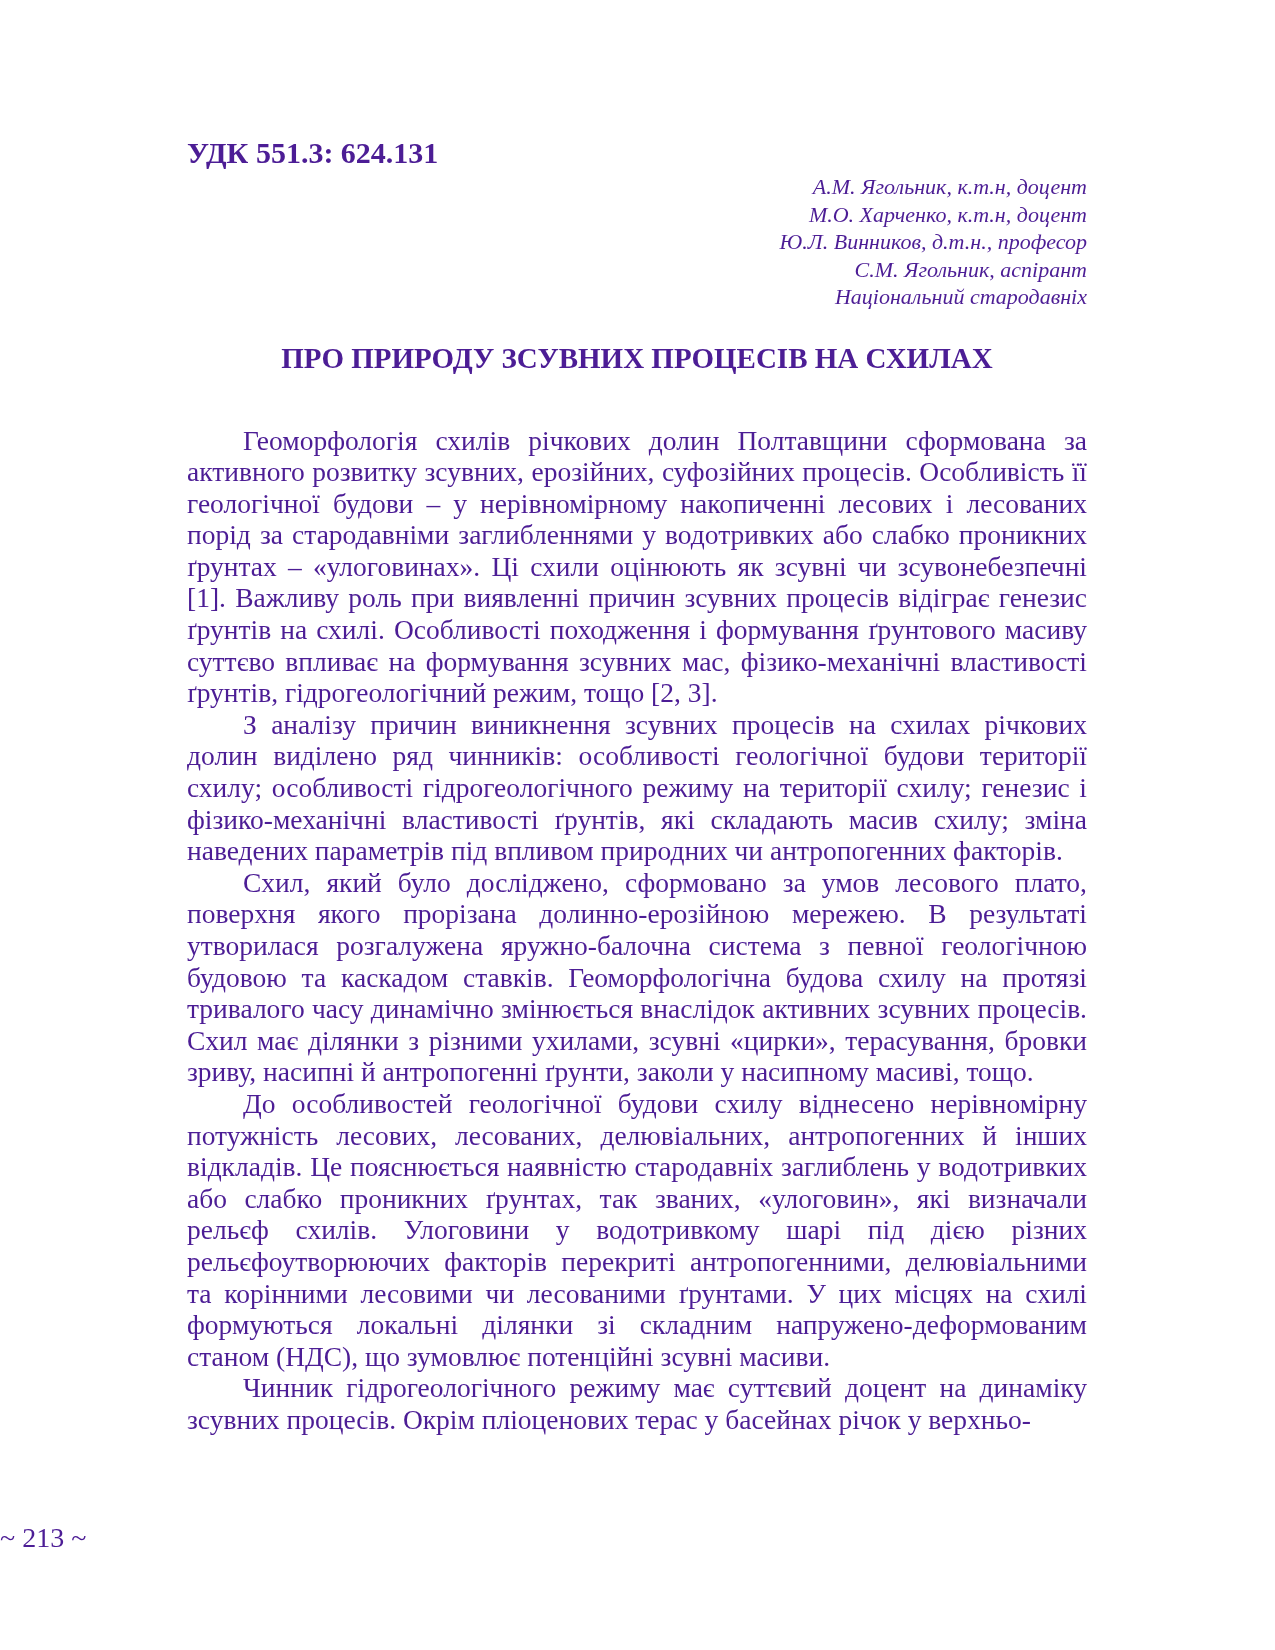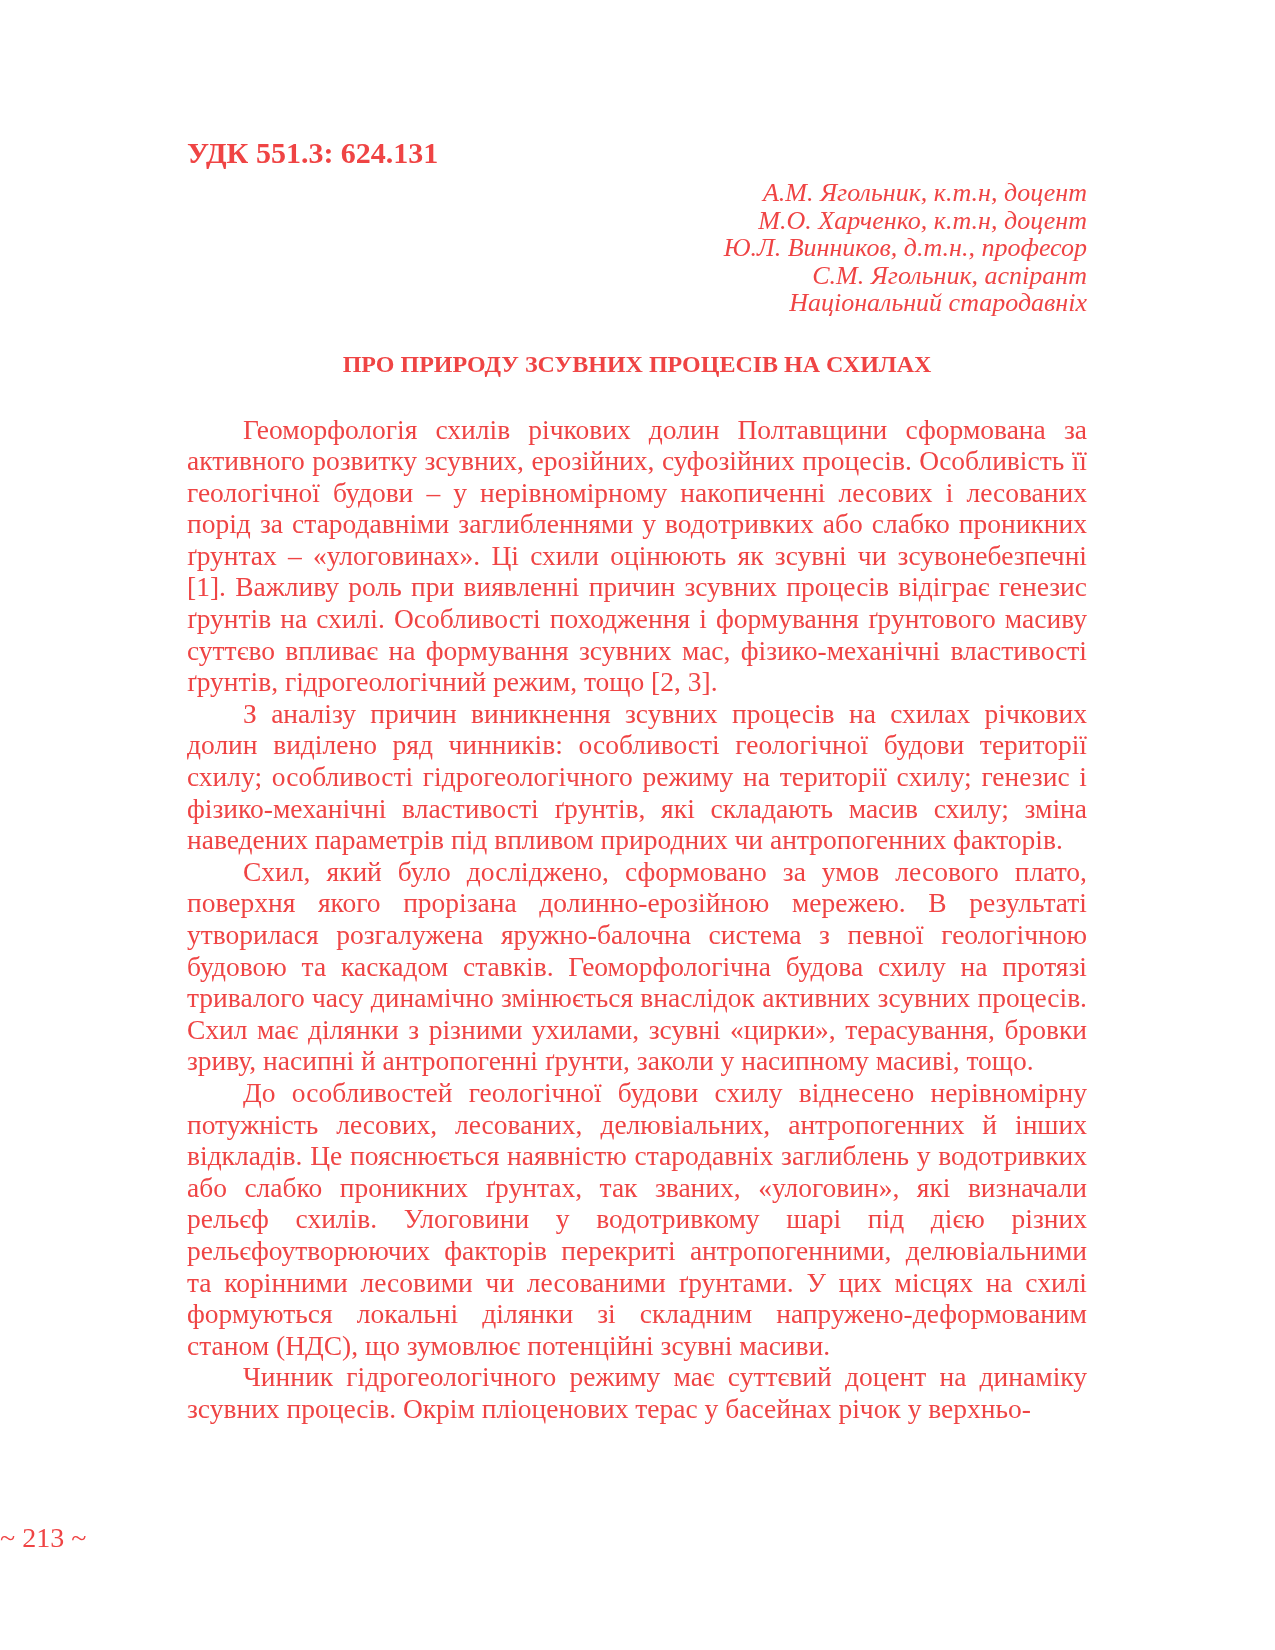--- a/index.html
+++ b/index.html
@@ -5,52 +5,52 @@
     html, body {
       margin: 0;
       padding: 0;
       background: #ffffff;
     }
     .page {
       position: relative;
       width: 1275px;
       height: 1650px;
       background: #ffffff;
-      color: #ef4444;
+      color: #4c1d95;
       font-family: "Liberation Serif", "DejaVu Serif", serif;
       overflow: hidden;
     }
     .content {
       position: absolute;
       left: 187px;
       top: 135px;
       width: 900px;
     }
     .udc {
       font-size: 30px;
       font-weight: bold;
       line-height: 36px;
       white-space: nowrap;
     }
     .authors {
-      margin-top: 8px;
+      margin-top: 2px;
       text-align: right;
       font-style: italic;
-      font-size: 26px;
+      font-size: 22px;
       line-height: 27.5px;
     }
     .title {
       margin-top: 29px;
       text-align: center;
       font-weight: bold;
-      font-size: 24px;
+      font-size: 29px;
       line-height: 37px;
     }
     .body-text {
-      margin-top: 31px;
+      margin-top: 48px;
     }
     .body-text p {
       margin: 0;
       padding: 0;
       font-size: 27.5px;
       line-height: 31.6px;
       text-align: justify;
       text-indent: 56px;
     }
     .page-number {

